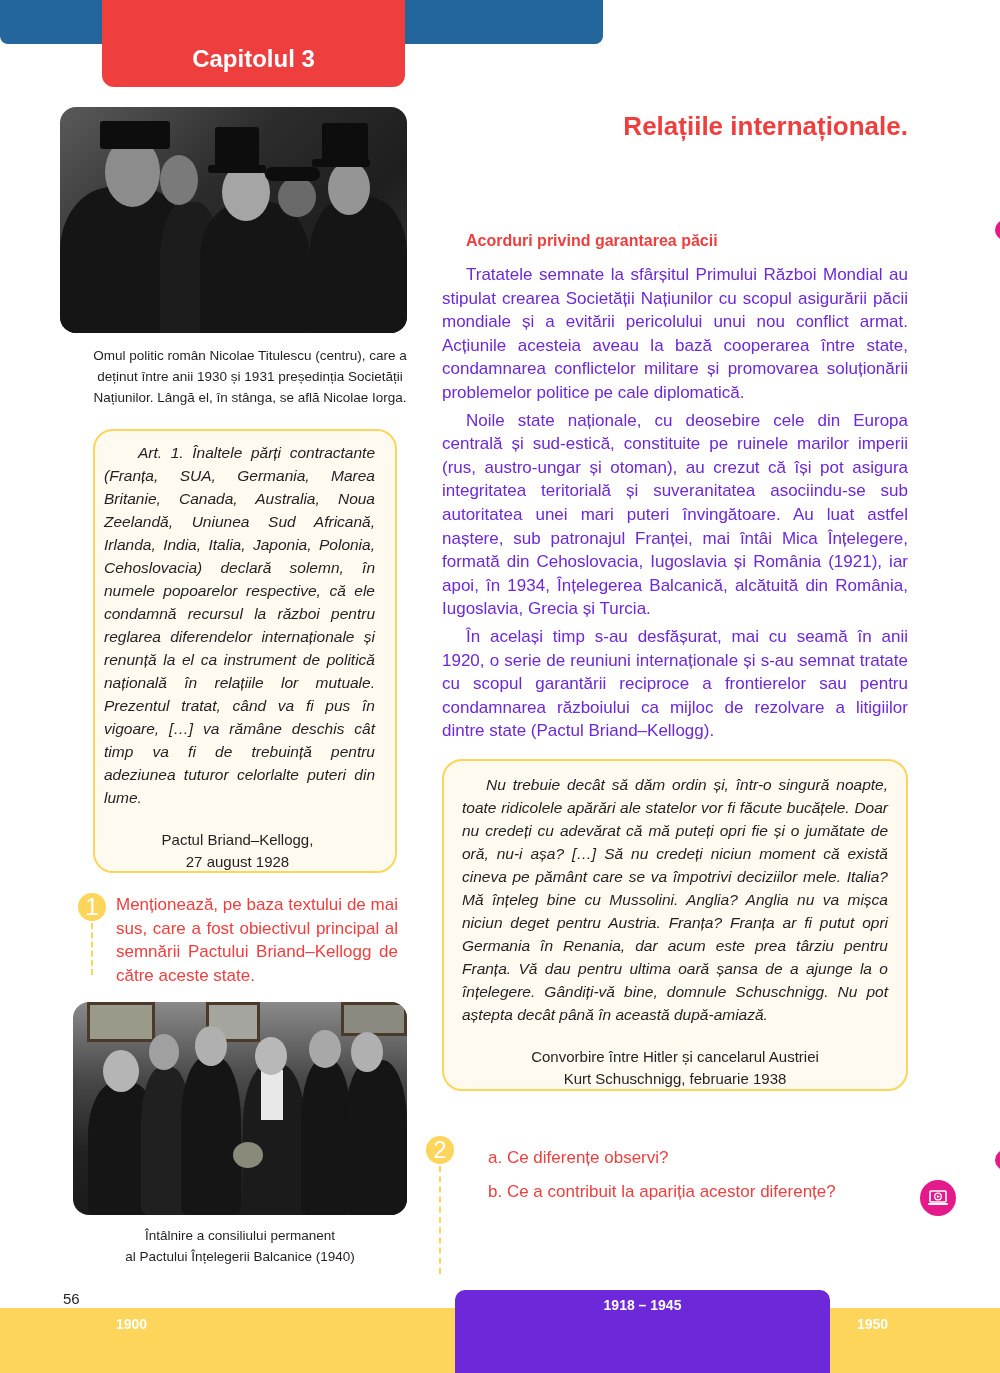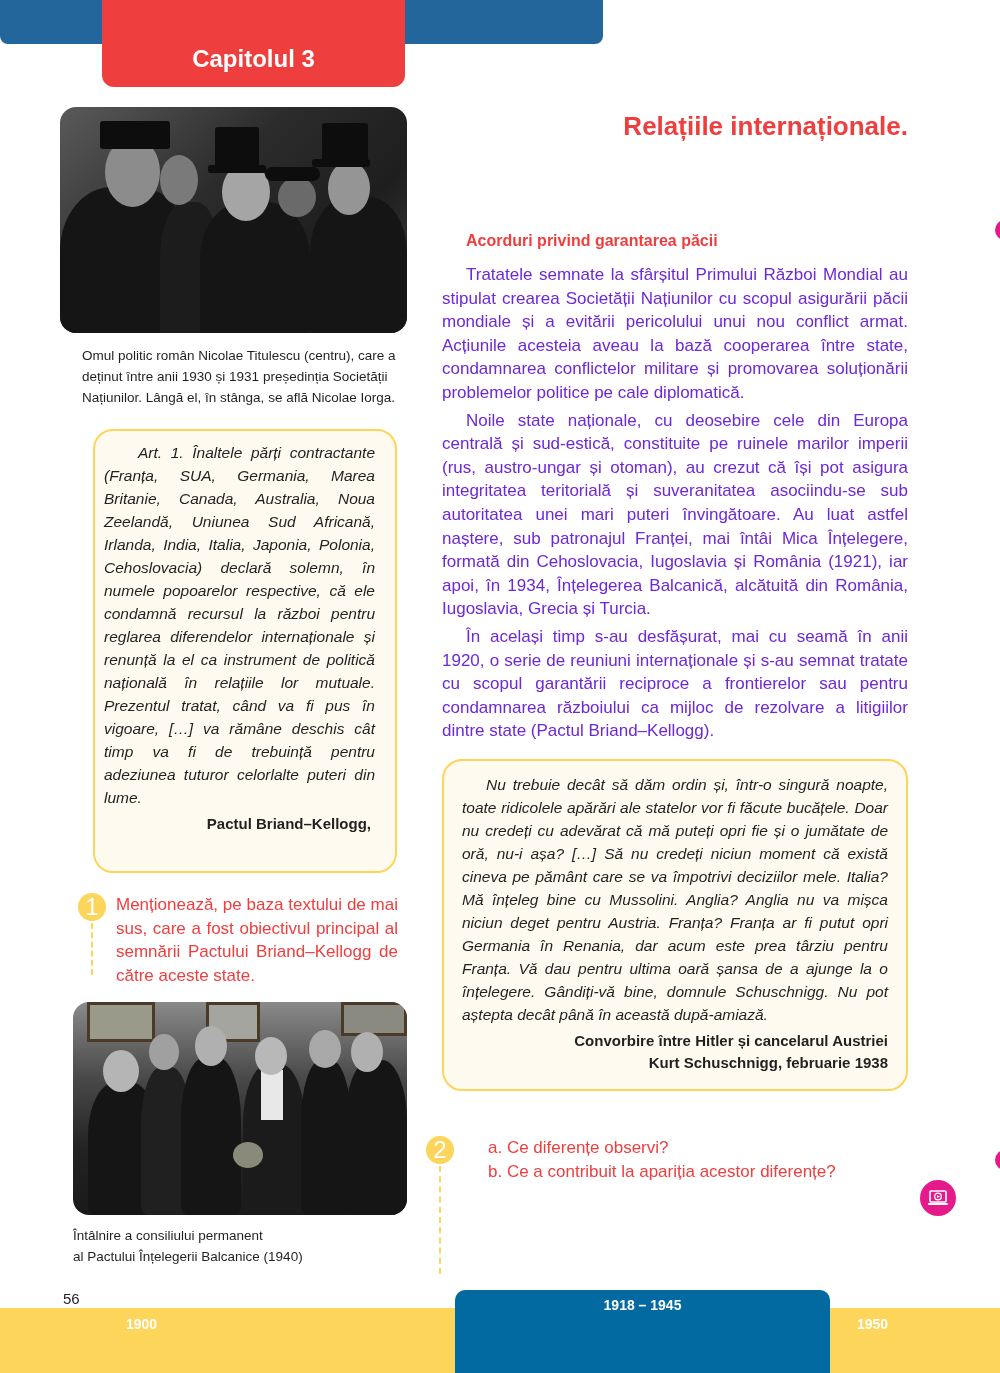--- a/index.html
+++ b/index.html
@@ -25,33 +25,33 @@
     position: absolute; border-radius: 16px; overflow: hidden;
     background: linear-gradient(135deg, #5a5a5a 0%, #2c2c2c 40%, #1e1e1e 70%, #3d3d3d 100%);
   }
   .photo1 { left: 60px; top: 107px; width: 347px; height: 226px; }
   .photo2 { left: 73px; top: 1002px; width: 334px; height: 213px;
     background: linear-gradient(180deg, #8a8a8a 0%, #4a4a4a 35%, #222 70%, #1a1a1a 100%); }
   .silhouette { position: absolute; background: #151515; border-radius: 40% 40% 8px 8px; }
   .head { position: absolute; background: #9d9d9d; border-radius: 50%; }
   .hat { position: absolute; background: #0d0d0d; border-radius: 3px; }
   .caption {
-    position: absolute; font-size: 13.5px; line-height: 21px; color: #231f20;
+    position: absolute; text-align: center; font-size: 13.5px; line-height: 21px; color: #231f20;
     font-family: "Liberation Sans", sans-serif;
   }
   .caption1 { left: 82px; top: 345px; width: 336px; }
   .caption2 { left: 73px; top: 1225px; width: 334px; }
   .quote-box {
     position: absolute; background: #fefaf0; border: 2.5px solid #fdd55a; border-radius: 20px;
     box-sizing: border-box; font-style: italic; font-size: 15.5px; line-height: 23px; color: #231f20;
   }
   .quote1 { left: 93px; top: 429px; width: 304px; height: 444px; padding: 10px 20px 0 9px; }
   .quote2 { left: 442px; top: 759px; width: 466px; height: 332px; padding: 12px 18px 0 18px; }
   .quote-text { text-align: justify; text-indent: 34px; margin: 0; }
-  .quote-source { text-align: right; font-style: normal; margin-top: 4px; font-size: 15px; line-height: 22px; font-weight: bold; }
+  .quote-source { text-align: center; font-style: normal; margin-top: 20px; font-size: 15px; line-height: 22px; }
   .quote1 .quote-source { padding-right: 4px; }
   .source-line { display: block; }
   .section-heading {
     position: absolute; left: 466px; top: 232px; color: #ef3e3e; font-weight: bold; font-size: 16px;
   }
   .body-text {
     position: absolute; left: 442px; top: 263px; width: 466px;
     font-size: 17px; line-height: 23.6px; color: #6d28d9;
   }
   .body-text p { margin: 0 0 0 0; text-align: justify; text-indent: 24px; }
@@ -63,42 +63,42 @@
   .task-num {
     position: absolute; left: 0; top: 0; width: 28px; height: 28px; border-radius: 50%;
     background: #fdd55a; color: #fff; font-size: 24px; line-height: 28px; text-align: center;
   }
   .task-dash {
     position: absolute; left: 13px; top: 30px; width: 0; border-left: 2px dashed #fdd55a;
   }
   .task1 .task-dash { height: 52px; }
   .task2 .task-dash { height: 108px; }
   .task-text { margin-left: 38px; text-align: justify; }
-  .subq { margin-left: 62px; }
+  .subq { margin-left: 62px; margin-top: 10px; }
   .media-icon {
     position: absolute; left: 920px; top: 1180px; width: 36px; height: 36px; border-radius: 50%;
     background: #e5198a; display: flex; align-items: center; justify-content: center;
   }
   .edge-mark {
     position: absolute; width: 10px; height: 20px; background: #e5198a; border-radius: 10px 0 0 10px;
   }
   .page-number {
     position: absolute; left: 63px; top: 1290px; font-size: 15px; color: #231f20;
   }
   .timeline {
     position: absolute; left: 0; top: 1308px; width: 1000px; height: 65px; background: #fdd55a;
   }
   .tl-label {
     position: absolute; top: 1316px; color: #fff; font-weight: bold; font-size: 14px;
   }
-  .tl-start { left: 126px; }
+  .tl-start { left: 116px; }
   .tl-end { left: 857px; }
   .tl-range {
     position: absolute; left: 455px; top: 1290px; width: 375px; height: 83px;
-    background: #0369a1; border-radius: 10px 10px 0 0; color: #fff; font-weight: bold;
+    background: #6d28d9; border-radius: 10px 10px 0 0; color: #fff; font-weight: bold;
     font-size: 14px; text-align: center; padding-top: 7px; box-sizing: border-box;
   }
 </style>
 </head>
 <body>
 
 <div class="top-bar"></div>
 <div class="chapter-tab">
   <span>Capitolul 3</span>
 </div>
@@ -123,20 +123,21 @@
   <div class="head" style="left:268px;top:54px;width:42px;height:54px;background:#959595;"></div>
   <div class="hat" style="left:262px;top:16px;width:46px;height:40px;"></div>
   <div class="hat" style="left:252px;top:52px;width:58px;height:8px;"></div>
 </div>
 <div class="caption caption1">Omul politic român Nicolae Titulescu (centru), care a deținut între anii 1930 și 1931 președinția Societății Națiunilor. Lângă el, în stânga, se află Nicolae Iorga.</div>
 
 <div class="quote-box quote1">
   <p class="quote-text">Art. 1. Înaltele părți contractante (Franța, SUA, Germania, Marea Britanie, Canada, Australia, Noua Zeelandă, Uniunea Sud Africană, Irlanda, India, Italia, Japonia, Polonia, Cehoslovacia) declară solemn, în numele popoarelor respective, că ele condamnă recursul la război pentru reglarea diferendelor internaționale și renunță la el ca instrument de politică națională în relațiile lor mutuale. Prezentul tratat, când va fi pus în vigoare, […] va rămâne deschis cât timp va fi de trebuință pentru adeziunea tuturor celorlalte puteri din lume.</p>
   <div class="quote-source">
     <span class="source-line">Pactul Briand–Kellogg,</span>
+    <span class="source-line">27 august 1928</span>
   </div>
 </div>
 
 <div class="task task1">
   <div class="task-num">1</div>
   <div class="task-dash"></div>
   <div class="task-text">Menționează, pe baza textului de mai sus, care a fost obiectivul principal al semnării Pactului Briand–Kellogg de către aceste state.</div>
 </div>
 
 <div class="photo photo2">

